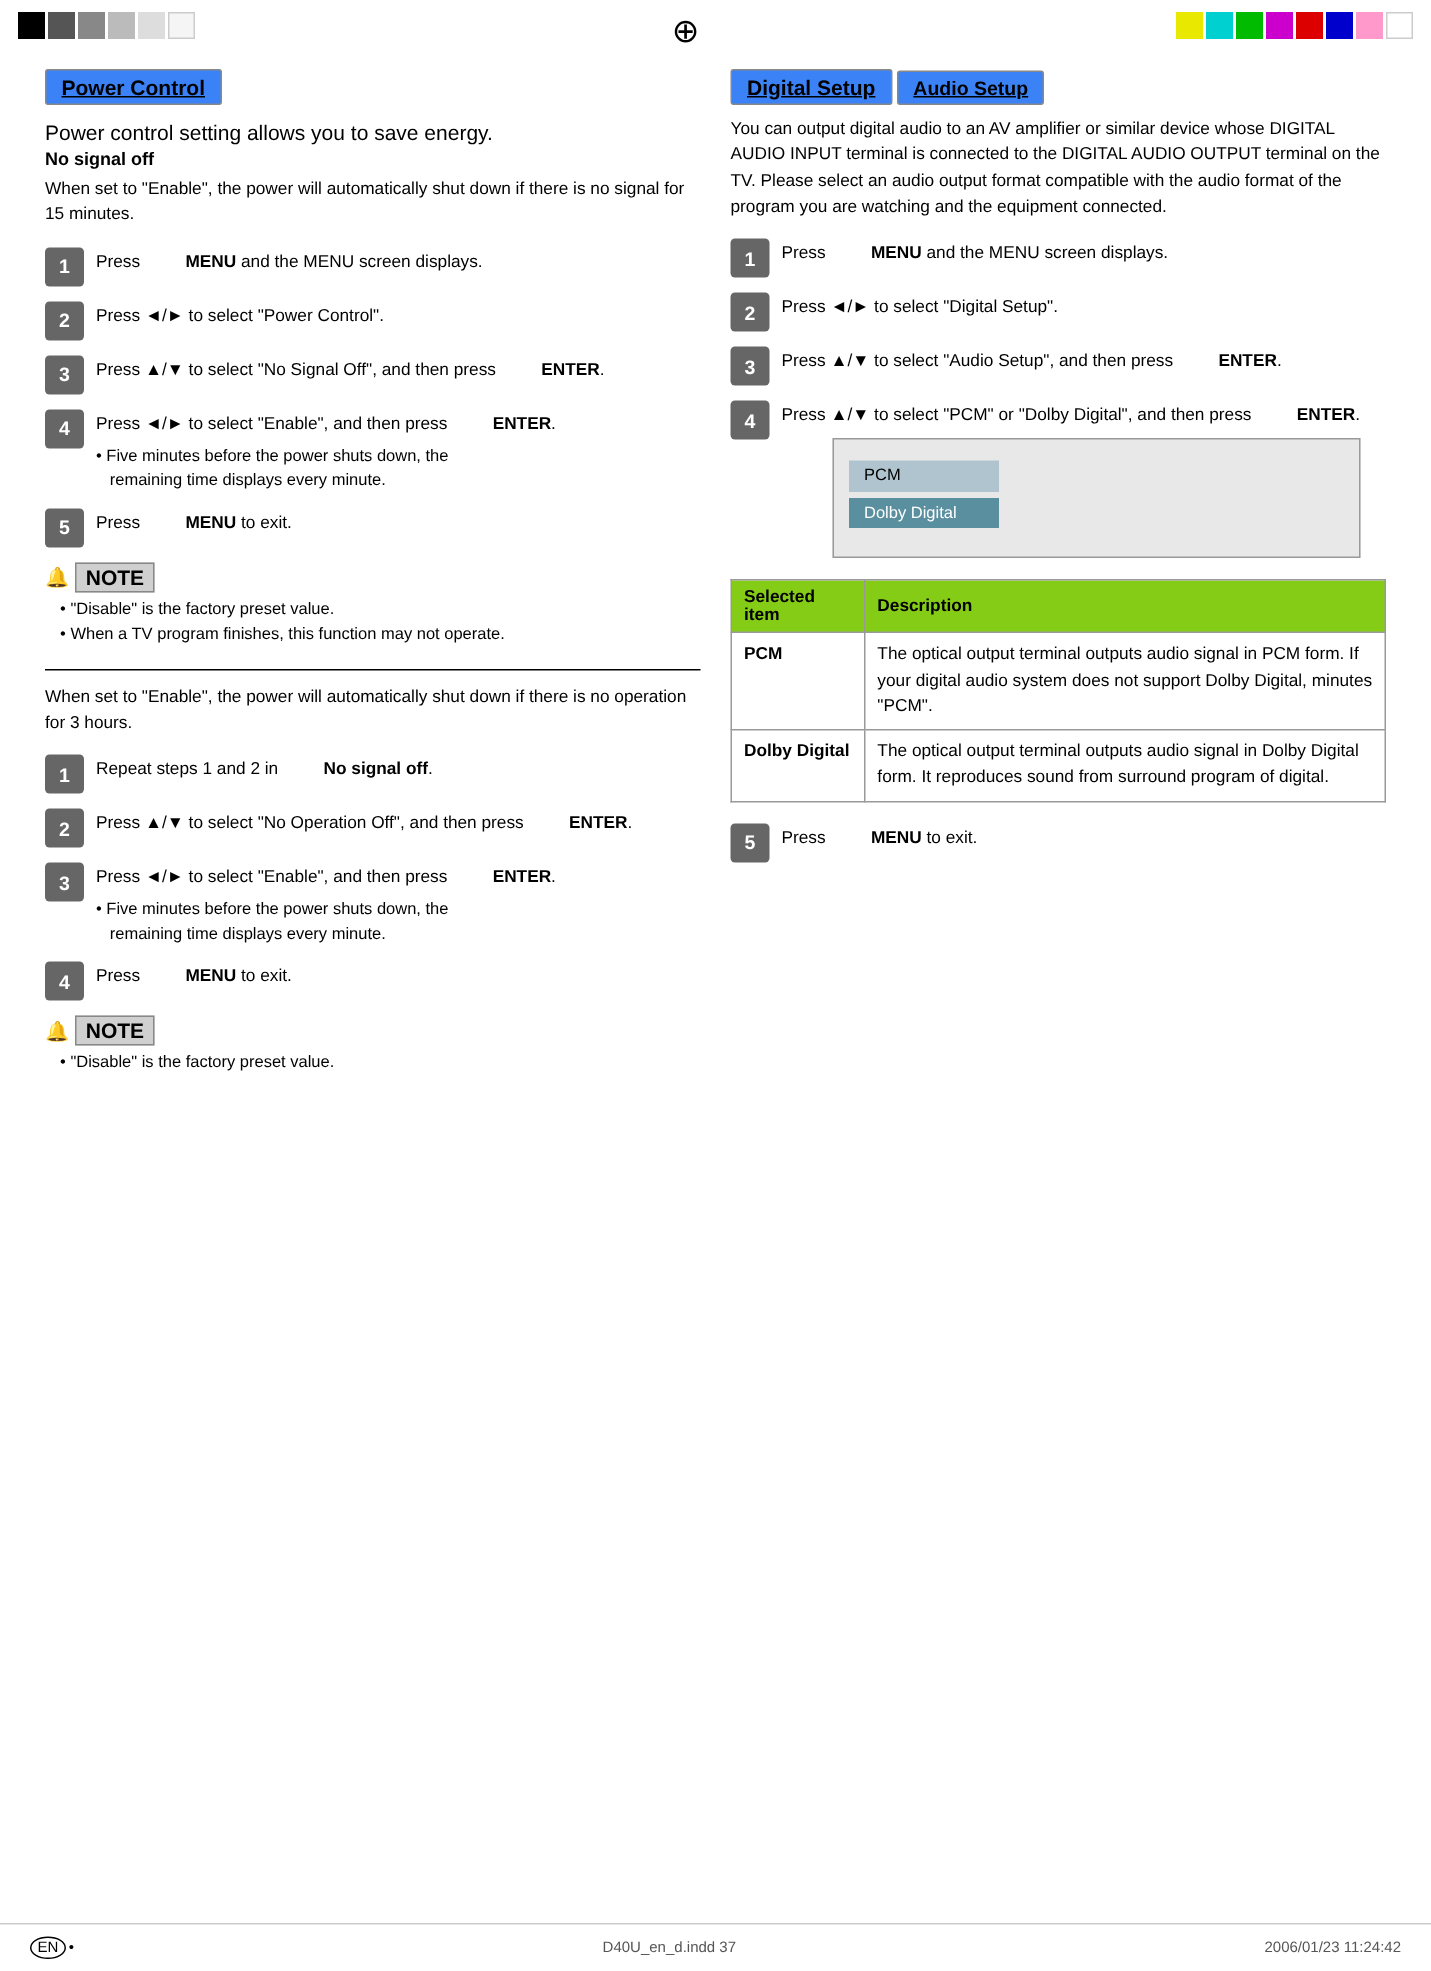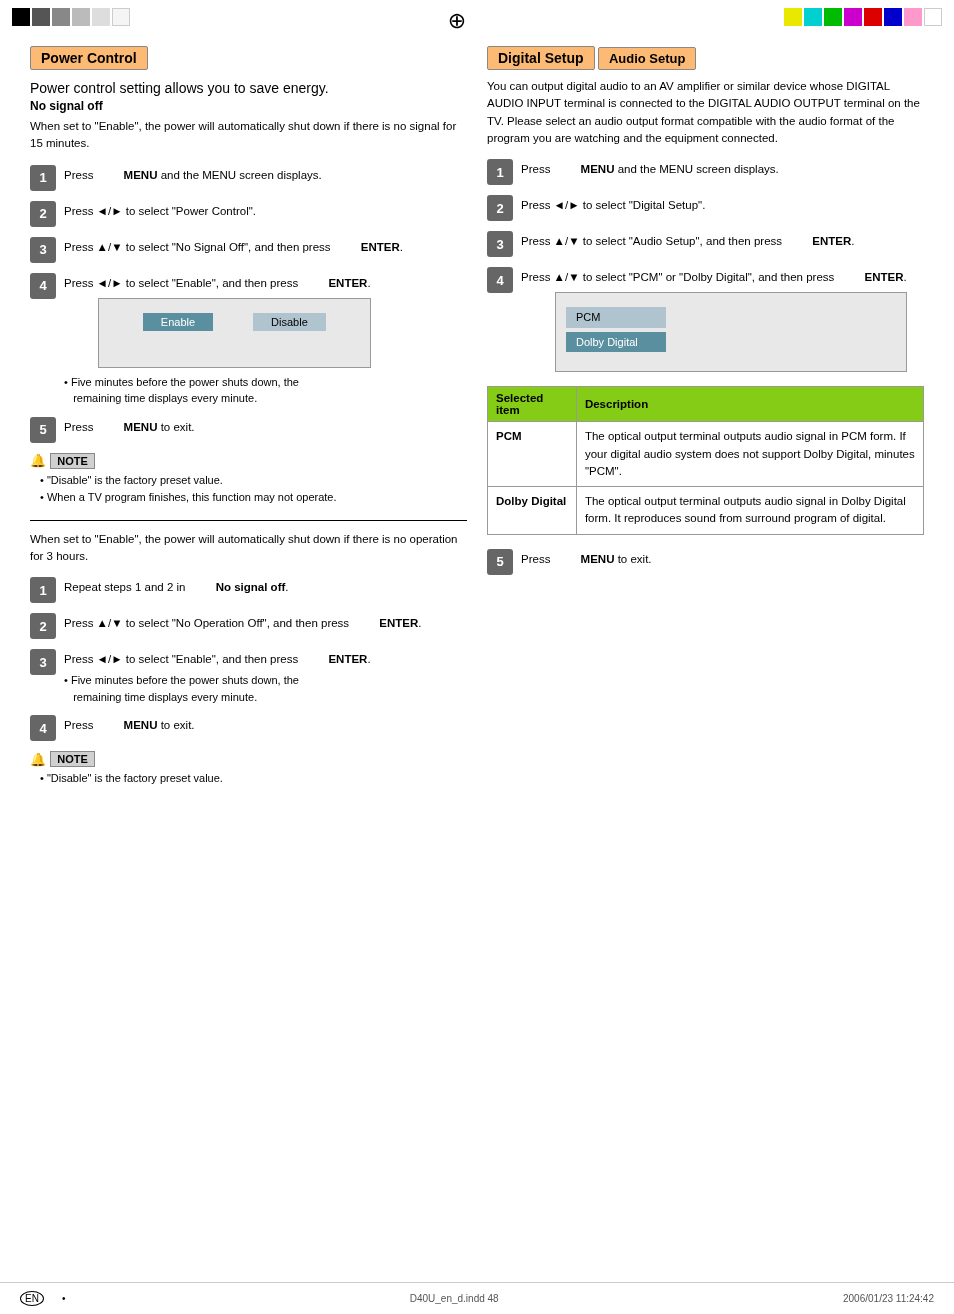--- a/index.html
+++ b/index.html
@@ -75,27 +75,28 @@
       min-width: 0;
     }
     .right-col {
       flex: 1;
       min-width: 0;
     }
 
     
     .section-header {
       display: inline-block;
-      background: #fdba74;
+      background: #3b82f6;
       border: 1.5px solid #888;
       padding: 3px 10px;
       font-size: 14px;
       font-weight: bold;
       margin-bottom: 8px;
       border-radius: 2px;
+      text-decoration: underline;
     }
 
     .section-desc {
       font-size: 14px;
       line-height: 1.5;
     }
 
     .subsection-title {
       font-size: 12px;
       font-weight: bold;
@@ -197,21 +198,21 @@
       gap: 4px;
       margin-bottom: 4px;
     }
     .note-icon {
       font-size: 13px;
     }
     .note-label {
       background: #d0d0d0;
       border: 1.5px solid #888;
       padding: 1px 6px;
-      font-size: 11px;
+      font-size: 14px;
       font-weight: bold;
     }
     .note-item {
       font-size: 11px;
       margin-left: 10px;
       margin-bottom: 2px;
       line-height: 1.4;
     }
     .note-item::before {
       content: '• ';
@@ -250,21 +251,21 @@
       right: 0;
       display: flex;
       justify-content: space-between;
       align-items: center;
       padding: 8px 20px;
       border-top: 1px solid #ccc;
     }
     .bottom-left {
       display: flex;
       align-items: center;
-      gap: 18px;
+      gap: 2px;
       font-size: 10px;
     }
     .en-badge {
       border: 1px solid #000;
       border-radius: 50%;
       padding: 1px 4px;
       font-size: 10px;
     }
     .bottom-center {
       font-size: 10px;
@@ -336,26 +337,20 @@
         <div class="step-item">
           <div class="step-num">3</div>
           <div class="step-text">Press ▲/▼ to select "No Signal Off", and then press <b>ENTER</b>.</div>
         </div>
 
         <div class="step-item">
           <div class="step-num">4</div>
           <div class="step-text">
             Press ◄/► to select "Enable", and then press <b>ENTER</b>.
             
-            <div class="screen-mockup">
-              <div class="screen-buttons">
-                <button class="screen-btn selected">Enable</button>
-                <button class="screen-btn">Disable</button>
-              </div>
-            </div>
             <div style="margin-top:4px; font-size:11px;">
               <span>• Five minutes before the power shuts down, the<br>&nbsp;&nbsp;&nbsp;remaining time displays every minute.</span>
             </div>
           </div>
         </div>
 
         <div class="step-item">
           <div class="step-num">5</div>
           <div class="step-text">Press <b>MENU</b> to exit.</div>
         </div>
@@ -488,15 +483,15 @@
     </div>
 
   </div>
 </div>
 
 <div class="bottom-bar">
   <div class="bottom-left">
     <span class="en-badge">EN</span>
     <span>•</span>
   </div>
-  <div class="bottom-center">D40U_en_d.indd  48</div>
+  <div class="bottom-center">D40U_en_d.indd  37</div>
   <div class="bottom-right">2006/01/23  11:24:42</div>
 </div>
 
 </body></html>

